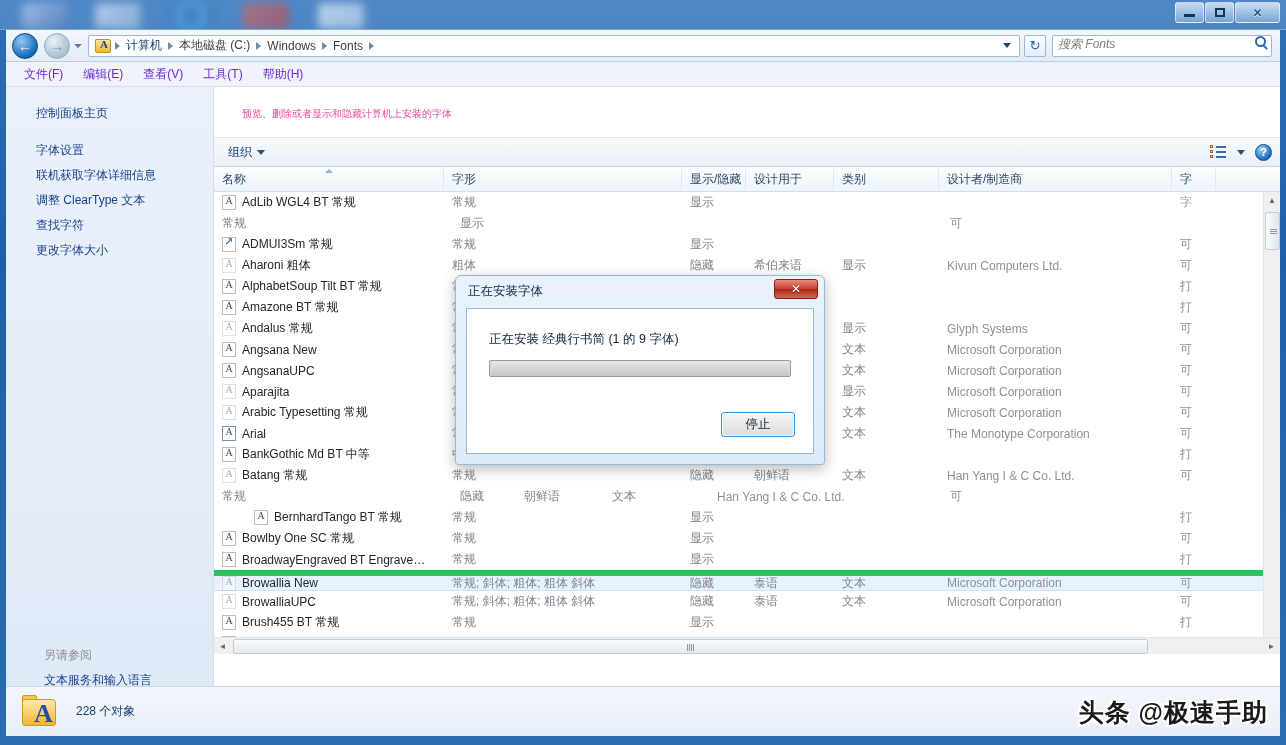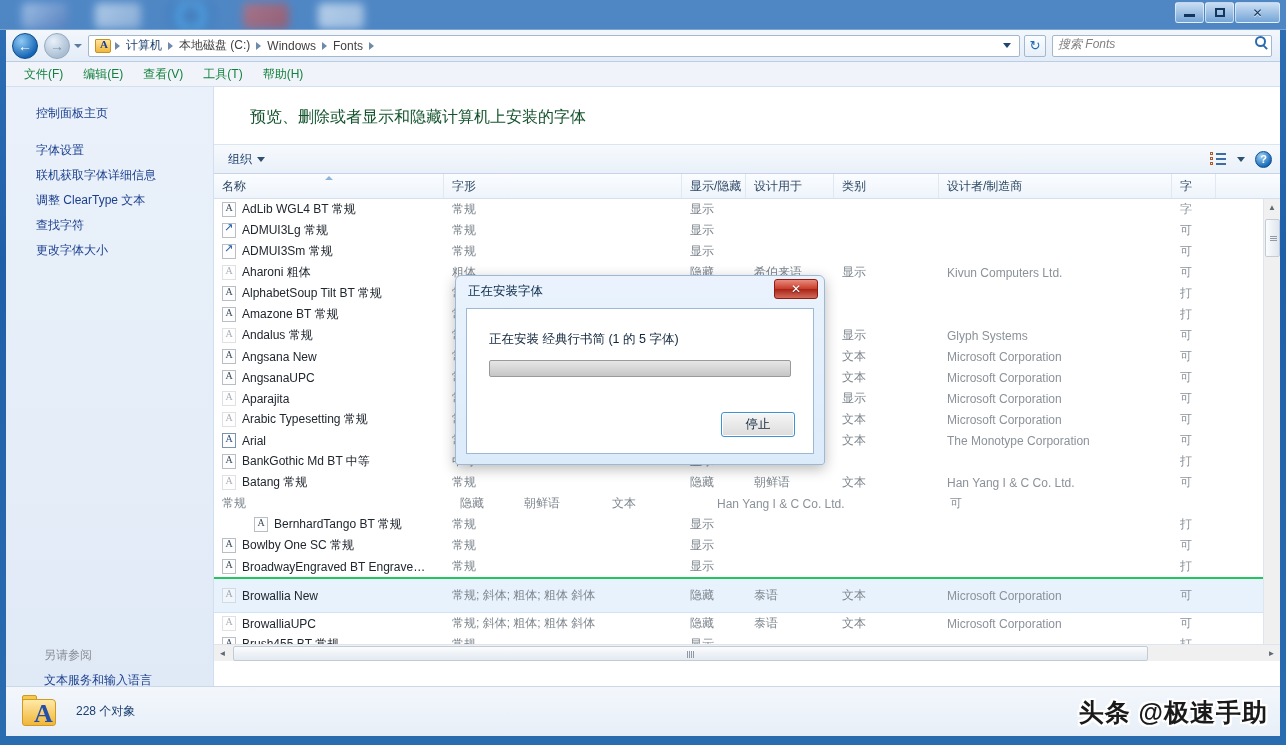--- a/index.html
+++ b/index.html
@@ -125,41 +125,41 @@
     content: ""; position: absolute; right: -4px; bottom: -3px;
     width: 6px; height: 2px; background: #2a6bb0; transform: rotate(45deg);
   }
 
   
   .menubar {
     position: absolute; left: 6px; top: 62px; width: 1274px; height: 25px;
     background: #f0f4fa; border-bottom: 1px solid #d4e0ee;
     display: flex; align-items: center; padding-left: 8px;
   }
-  .menuitem { padding: 2px 10px; color: #15803d; font-size: 12px; }
+  .menuitem { padding: 2px 10px; color: #6d28d9; font-size: 12px; }
 
   
   .content {
     position: absolute; left: 6px; top: 87px; width: 1274px; height: 645px;
     background: #fff; display: flex;
   }
   .sidebar {
     width: 208px; flex: none; height: 100%;
     background: linear-gradient(180deg,#eaf1fa 0%, #e4edf8 60%, #dfe9f6 100%);
     border-right: 1px solid #d2dff0;
     position: relative; padding-top: 14px;
   }
   .side-link { padding: 3px 0 3px 30px; color: #1b3f8f; font-size: 12px; line-height: 19px; }
   .side-gap { height: 12px; }
   .side-foot { position: absolute; left: 0; bottom: 14px; width: 100%; padding-left: 8px; }
   .side-head { padding: 3px 0 3px 30px; color: #8a9099; font-size: 12px; line-height: 19px; }
 
   .main { flex: 1; position: relative; background: #fff; overflow: hidden; }
   .page-title {
-    padding: 20px 0 16px 36px; color: #14532d; font-size: 16px;
+    padding: 20px 0 16px 28px; color: #ec4899; font-size: 10px;
   }
   .cmdbar {
     height: 30px; border-top: 1px solid #dbe5f1; border-bottom: 1px solid #c6d4e5;
     background: linear-gradient(180deg,#f7fafd,#e9f0f9);
     display: flex; align-items: center; padding-left: 8px; position: relative;
   }
   .cmd-organize { color: #1b3f6e; font-size: 12px; padding: 2px 6px; display: flex; align-items: center; gap: 5px; }
   .cmd-caret {
     width: 0; height: 0;
     border-left: 4px solid transparent; border-right: 4px solid transparent;
@@ -198,21 +198,21 @@
   .hcell .sortarrow {
     position: absolute; left: 50%; top: 2px; margin-left: -4px;
     width: 0; height: 0;
     border-left: 4px solid transparent; border-right: 4px solid transparent;
     border-bottom: 4px solid #8fb4d8;
   }
 
   
   .listbody { position: relative; height: 462px; overflow: hidden; }
   .row { display: flex; height: 21px; align-items: center; }
-  .row.sel { background: #e8f2fc; border-top: 2px solid #22c55e; border-bottom: 1px solid #cfe3f7; height: 36px; }
+  .row.sel { background: #e8f2fc; border-top: 6px solid #22c55e; border-bottom: 1px solid #cfe3f7; height: 21px; }
   .cell { flex: none; overflow: hidden; white-space: nowrap; padding-left: 8px; font-size: 12px; }
   .c-name { display: flex; align-items: center; gap: 6px; color: #20272e; }
   .c-dim { color: #7d858d; }
   .c-gray { color: #8b9299; }
   .fonticon {
     width: 14px; height: 15px; flex: none; position: relative;
     background: #fdfdfd; border: 1px solid #b9bec4;
   }
   .fonticon::before {
     content: "A"; position: absolute; left: 0; right: 0; top: -1px;
@@ -465,24 +465,20 @@
                 <span>AdLib WGL4 BT 常规</span>
               </div>
               <div class="cell c-dim" style="width: 238px;">常规</div>
               <div class="cell c-dim" style="width: 64px;">显示</div>
               <div class="cell c-dim" style="width: 88px;"></div>
               <div class="cell c-dim" style="width: 105px;"></div>
               <div class="cell c-gray" style="width: 233px;"></div>
               <div class="cell c-gray" style="width: 44px;">字</div>
             </div>
             <div class="row">
-              <div class="cell c-name" style="width: 230px;">
-                <span class="fonticon shortcut"></span>
-                <span>ADMUI3Lg 常规</span>
-              </div>
               <div class="cell c-dim" style="width: 238px;">常规</div>
               <div class="cell c-dim" style="width: 64px;">显示</div>
               <div class="cell c-dim" style="width: 88px;"></div>
               <div class="cell c-dim" style="width: 105px;"></div>
               <div class="cell c-gray" style="width: 233px;"></div>
               <div class="cell c-gray" style="width: 44px;">可</div>
             </div>
             <div class="row">
               <div class="cell c-name" style="width: 230px;">
                 <span class="fonticon shortcut"></span>
@@ -754,21 +750,21 @@
   <div class="watermark">头条 @极速手助</div>
 
   <div class="dialog">
     <div class="dlg-title">
       <span>正在安装字体</span>
       <div class="dlg-close">
         <span>✕</span>
       </div>
     </div>
     <div class="dlg-body">
-      <div class="dlg-msg">正在安装 经典行书简 (1 的 5 字体)</div>
+      <div class="dlg-msg">正在安装 经典行书简 (1 的 9 字体)</div>
       <div class="progress"></div>
       <div class="dlg-btnrow">
         <div class="dlg-btn">停止</div>
       </div>
     </div>
   </div>
 
 </div>
 
 </body></html>

